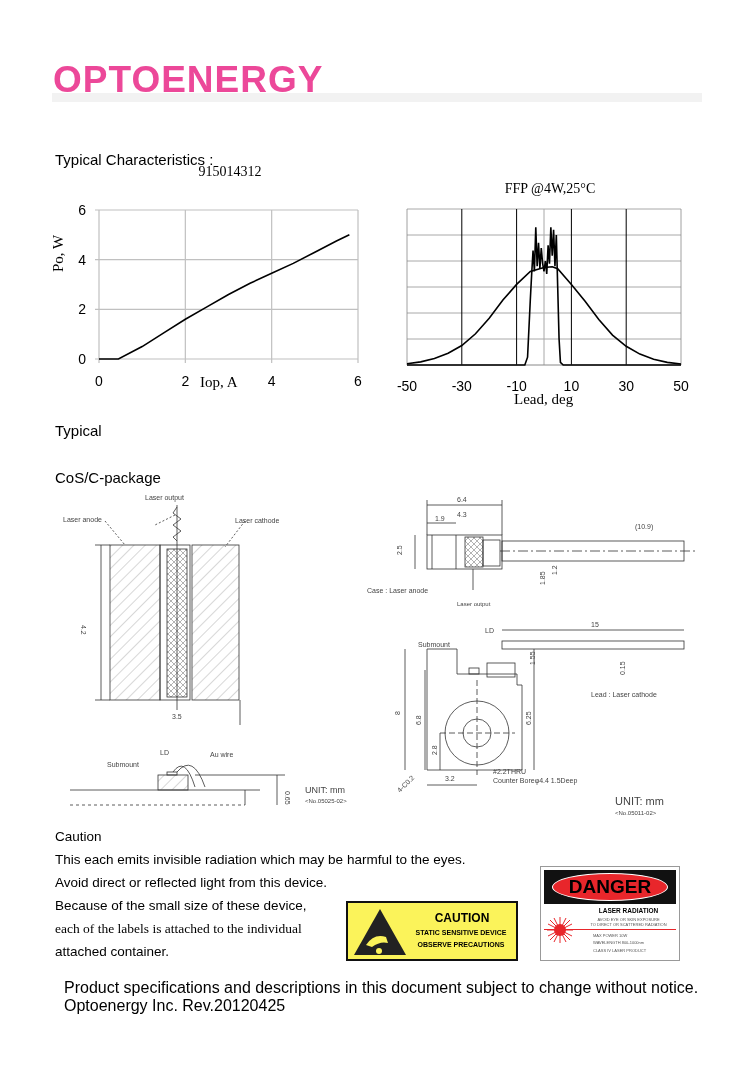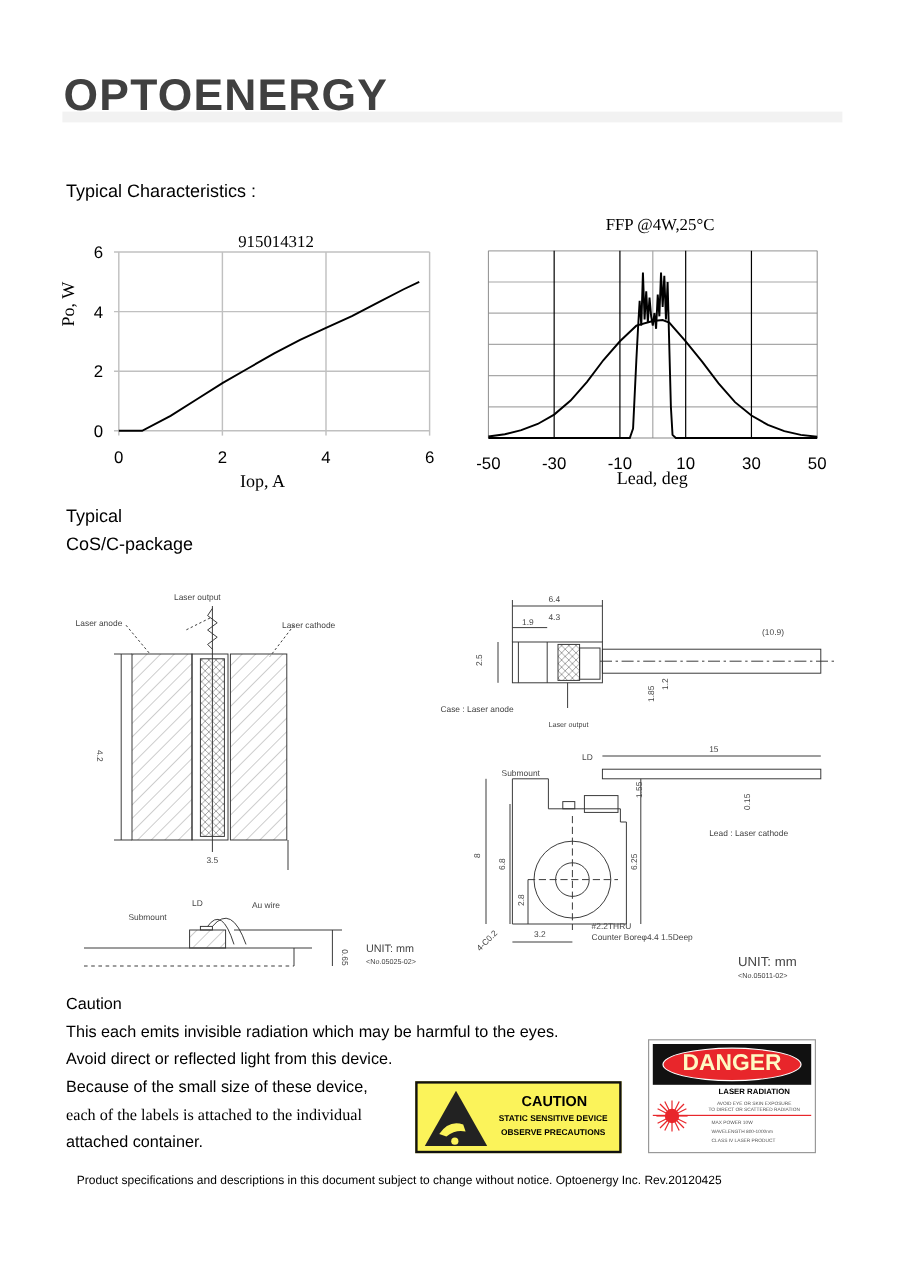--- a/index.html
+++ b/index.html
@@ -1,57 +1,57 @@
 <!DOCTYPE html>
 <html><head>
 <meta charset="utf-8">
 <style>
   html, body { margin: 0; padding: 0; background: #ffffff; }
   body { width: 754px; height: 1067px; position: relative; overflow: hidden; font-family: "Liberation Sans", sans-serif; color: #000; }
   .abs { position: absolute; }
-  .logo { left: 53px; top: 60px; font-family: "Liberation Sans", sans-serif; font-weight: bold; font-size: 37px; letter-spacing: 1px; color: #404040; line-height: 40px; }
+  .logo { left: 53px; top: 60px; font-family: "Liberation Sans", sans-serif; font-weight: bold; font-size: 37px; letter-spacing: 1px; color: #ec4899; line-height: 40px; }
   .logo-bar { left: 52px; top: 93px; width: 650px; height: 9px; background: #f2f2f2; }
   .heading { font-size: 15px; left: 55px; }
   .chart-title { font-family: "Liberation Serif", serif; font-size: 14px; text-align: center; }
   .axis-label { font-family: "Liberation Serif", serif; font-size: 15px; }
   .body-text { font-size: 13.5px; left: 55px; line-height: 23px; }
-  .footer { left: 64px; top: 979px; font-size: 10px; }
+  .footer { left: 64px; top: 979px; font-size: 16px; }
   svg text { font-family: "Liberation Sans", sans-serif; }
   .esd { left: 346px; top: 901px; width: 172px; height: 60px; background: #fbf35a; border: 2px solid #111; box-sizing: border-box; }
   .danger { left: 540px; top: 866px; width: 140px; height: 95px; border: 1px solid #999; background: #fff; box-sizing: border-box; }
 </style>
 </head>
 <body>
 
 <div class="abs logo">OPTOENERGY</div>
 <div class="abs logo-bar"></div>
 
 <div class="abs heading" style="top:139px;margin-top:12px;">Typical Characteristics :</div>
 
-<div class="abs chart-title" style="left:150px;top:195px;width:160px;font-family:Liberation Serif, serif;">915014312</div>
+<div class="abs chart-title" style="left:150px;top:164px;width:160px;font-family:Liberation Serif, serif;">915014312</div>
 <svg class="abs" id="chart1" style="left:50px;top:195px;" width="320" height="220">
     <line x1="49" y1="15" x2="49" y2="168" stroke="#c0c0c0" stroke-width="1.2"></line>
     <text x="49" y="191" text-anchor="middle" font-family="Liberation Serif, serif" font-size="14">0</text>
     <line x1="135.33333333333331" y1="15" x2="135.33333333333331" y2="168" stroke="#c0c0c0" stroke-width="1.2"></line>
     <text x="135.33333333333331" y="191" text-anchor="middle" font-family="Liberation Serif, serif" font-size="14">2</text>
     <line x1="221.66666666666666" y1="15" x2="221.66666666666666" y2="168" stroke="#c0c0c0" stroke-width="1.2"></line>
     <text x="221.66666666666666" y="191" text-anchor="middle" font-family="Liberation Serif, serif" font-size="14">4</text>
     <line x1="308" y1="15" x2="308" y2="168" stroke="#c0c0c0" stroke-width="1.2"></line>
     <text x="308" y="191" text-anchor="middle" font-family="Liberation Serif, serif" font-size="14">6</text>
     <line x1="45" y1="164" x2="308" y2="164" stroke="#c0c0c0" stroke-width="1.2"></line>
     <text x="36" y="169" text-anchor="end" font-family="Liberation Serif, serif" font-size="14">0</text>
     <line x1="45" y1="114.33333333333334" x2="308" y2="114.33333333333334" stroke="#c0c0c0" stroke-width="1.2"></line>
     <text x="36" y="119.33333333333334" text-anchor="end" font-family="Liberation Serif, serif" font-size="14">2</text>
     <line x1="45" y1="64.66666666666667" x2="308" y2="64.66666666666667" stroke="#c0c0c0" stroke-width="1.2"></line>
     <text x="36" y="69.66666666666667" text-anchor="end" font-family="Liberation Serif, serif" font-size="14">4</text>
     <line x1="45" y1="15" x2="308" y2="15" stroke="#c0c0c0" stroke-width="1.2"></line>
     <text x="36" y="20" text-anchor="end" font-family="Liberation Serif, serif" font-size="14">6</text>
     <polyline points="49,164 68.425,164 92.16666666666666,151.58333333333334 113.75,137.925 135.33333333333331,124.26666666666667 156.91666666666669,111.85 178.5,99.43333333333334 200.08333333333334,88.25833333333334 221.66666666666666,78.32499999999999 243.25,68.39166666666667 264.83333333333337,57.21666666666667 286.41666666666663,46.04166666666667 299.3666666666667,39.83333333333333" fill="none" stroke="#000" stroke-width="1.6"></polyline>
   </svg>
-<div class="abs axis-label" style="left:200px;top:394px;">Iop, A</div>
+<div class="abs axis-label" style="left:200px;top:374px;">Iop, A</div>
 <div class="abs axis-label" style="left:50px;top:272px;transform:rotate(-90deg);transform-origin:left top;width:60px;">Po, W</div>
 
 <div class="abs chart-title" style="left:480px;top:181px;width:140px;">FFP @4W,25°C</div>
 <svg class="abs" id="chart2" style="left:390px;top:195px;" width="320" height="220">
     <line x1="17" y1="144" x2="291" y2="144" stroke="#a8a8a8" stroke-width="1"></line>
     <line x1="17" y1="118" x2="291" y2="118" stroke="#a8a8a8" stroke-width="1"></line>
     <line x1="17" y1="92" x2="291" y2="92" stroke="#a8a8a8" stroke-width="1"></line>
     <line x1="17" y1="66" x2="291" y2="66" stroke="#a8a8a8" stroke-width="1"></line>
     <line x1="17" y1="40" x2="291" y2="40" stroke="#a8a8a8" stroke-width="1"></line>
     <line x1="17" y1="14" x2="291" y2="14" stroke="#a8a8a8" stroke-width="1"></line>
@@ -68,21 +68,21 @@
     <text x="236.20000000000002" y="196" text-anchor="middle" font-family="Liberation Serif, serif" font-size="14">30</text>
     <line x1="291" y1="14" x2="291" y2="170" stroke="#888" stroke-width="0.8"></line>
     <text x="291" y="196" text-anchor="middle" font-family="Liberation Serif, serif" font-size="14">50</text>
     <line x1="17" y1="170" x2="291" y2="170" stroke="#888" stroke-width="1"></line>
     <polyline points="17,168.7 30.700000000000003,166.88 44.400000000000006,163.5 58.1,158.3 71.80000000000001,150.5 85.5,138.8 99.2,123.2 112.89999999999999,105 126.60000000000001,89.39999999999999 140.3,76.4 154,72.5 162.22,71.72 167.70000000000002,73.8 181.4,89.39999999999999 195.1,106.29999999999998 208.79999999999998,124.5 222.5,140.1 236.20000000000002,151.28 249.9,159.08 263.6,164.28 277.3,167.4 291,168.96" fill="none" stroke="#000" stroke-width="1.6"></polyline>
     <polyline points="17,170 134.82,170 137.56,162.2 140.3,105 141.67000000000002,79 143.04000000000002,55.599999999999994 144.41000000000003,76.4 145.78,32.20000000000002 147.15,71.2 148.51999999999998,47.8 149.89,73.8 151.26,53 152.63,68.6 154,76.4 155.37,66 156.74,79 158.11,50.400000000000006 159.48000000000002,68.6 160.85,32.20000000000002 162.22,60.79999999999998 163.59,34.79999999999998 164.96,71.2 166.33,40 167.70000000000002,92 169.07000000000002,144 170.44000000000003,167.4 173.17999999999998,170 291,170" fill="none" stroke="#000" stroke-width="1.6"></polyline>
   </svg>
 <div class="abs axis-label" style="left:514px;top:391px;">Lead, deg</div>
 
 <div class="abs heading" style="top:422px;">Typical</div>
-<div class="abs heading" style="top:445px;">CoS/C-package</div>
+<div class="abs heading" style="top:469px;">CoS/C-package</div>
 
 <svg class="abs" style="left:45px;top:475px;" width="660" height="350" font-size="7" fill="#444">
   <defs>
     <pattern id="hatch" width="8" height="8" patternUnits="userSpaceOnUse" patternTransform="rotate(45)">
       <line x1="0" y1="0" x2="0" y2="8" stroke="#777" stroke-width="0.6"></line>
     </pattern>
     <pattern id="xhatch" width="6" height="6" patternUnits="userSpaceOnUse">
       <path d="M0,0 L6,6 M6,0 L0,6" stroke="#666" stroke-width="0.5"></path>
     </pattern>
   </defs>
@@ -198,21 +198,21 @@
     <path d="M14,38 Q22,26 34,30 L36,36 Q28,34 20,40 Z" fill="#fbf35a"></path>
     <circle cx="27" cy="44" r="3" fill="#fbf35a"></circle>
   </svg>
   <div style="position:absolute;left:62px;top:8px;width:104px;text-align:center;font-weight:bold;font-size:12px;">CAUTION</div>
   <div style="position:absolute;left:56px;top:26px;width:114px;text-align:center;font-weight:bold;font-size:7px;">STATIC SENSITIVE DEVICE</div>
   <div style="position:absolute;left:56px;top:38px;width:114px;text-align:center;font-weight:bold;font-size:7px;">OBSERVE PRECAUTIONS</div>
 </div>
 
 <div class="abs danger">
   <div style="position:absolute;left:3px;top:3px;width:132px;height:34px;background:#111;">
-    <div style="position:absolute;left:8px;top:3px;width:116px;height:28px;border-radius:50%;background:#e8262b;border:1.5px solid #fff;box-sizing:border-box;color:#fef9c3;font-weight:bold;font-size:19px;text-align:center;line-height:25px;">DANGER</div>
+    <div style="position:absolute;left:8px;top:3px;width:116px;height:28px;border-radius:50%;background:#e8262b;border:1.5px solid #fff;box-sizing:border-box;color:#000000;font-weight:bold;font-size:19px;text-align:center;line-height:25px;">DANGER</div>
   </div>
   <div style="position:absolute;left:40px;top:40px;width:95px;text-align:center;font-weight:bold;font-size:6.5px;">LASER RADIATION</div>
   <div style="position:absolute;left:40px;top:50px;width:95px;text-align:center;font-size:4px;color:#555;">AVOID EYE OR SKIN EXPOSURE</div>
   <div style="position:absolute;left:40px;top:55px;width:95px;text-align:center;font-size:4px;color:#555;">TO DIRECT OR SCATTERED RADIATION</div>
   <div style="position:absolute;left:3px;top:62px;width:132px;height:1px;background:#e8262b;"></div>
   <svg style="position:absolute;left:4px;top:48px;" width="30" height="30">
     <g stroke="#e8262b" stroke-width="1">
       <line x1="15" y1="2" x2="15" y2="28"></line>
         <line x1="2" y1="15" x2="28" y2="15"></line>
       <line x1="5" y1="5" x2="25" y2="25"></line>

